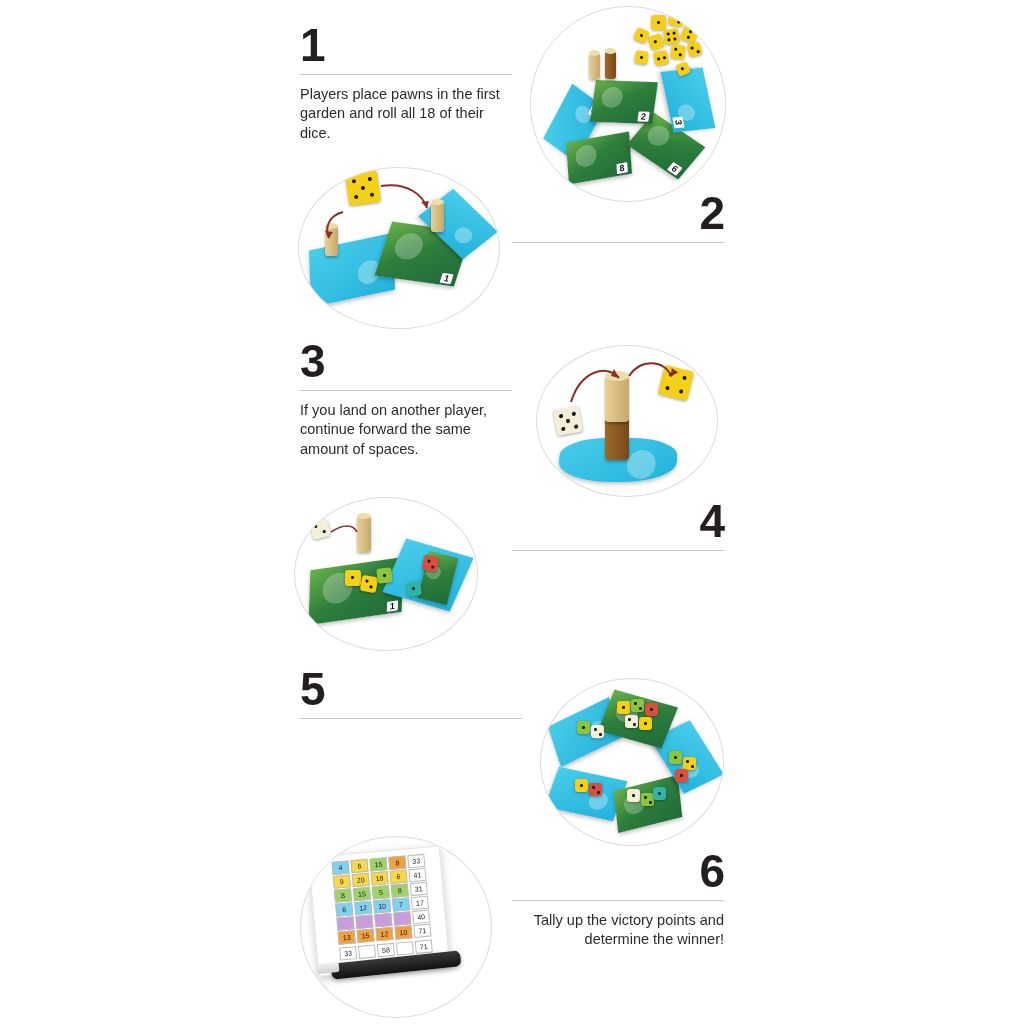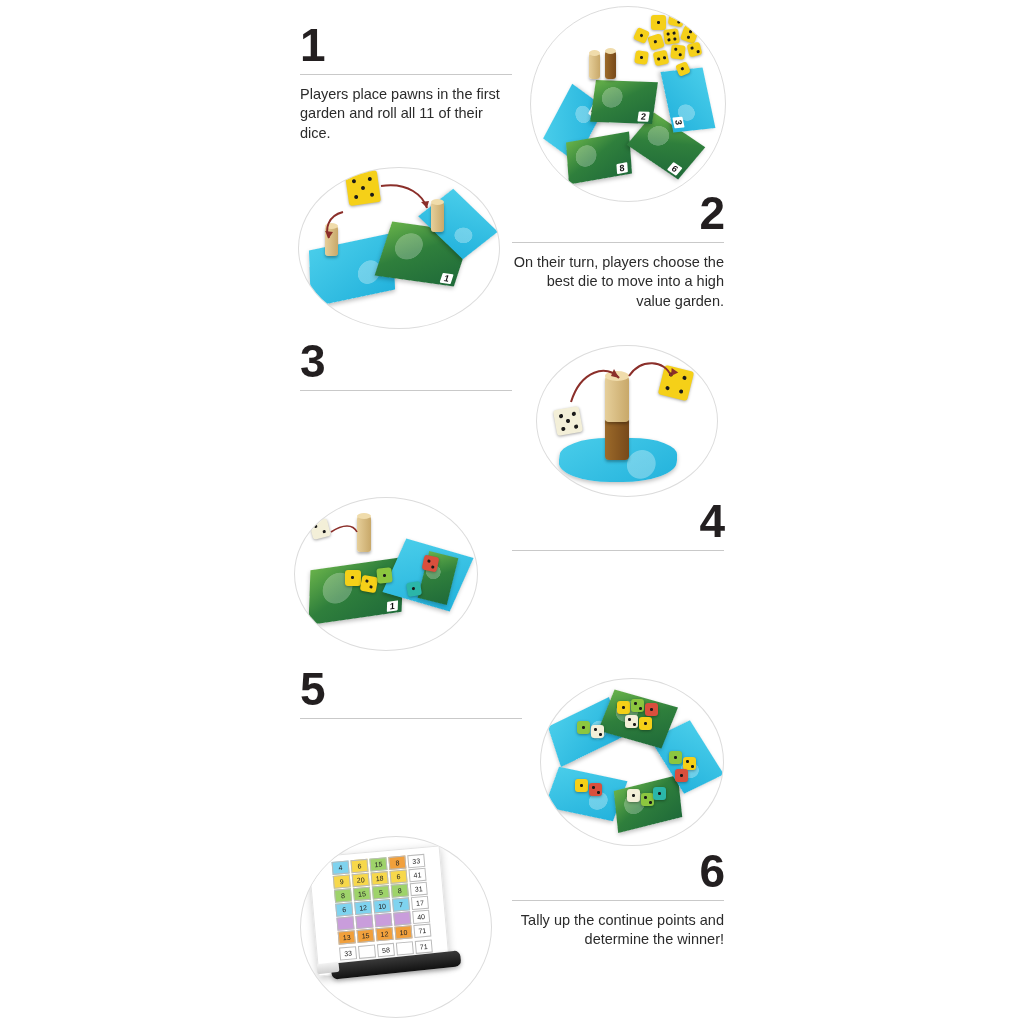--- a/index.html
+++ b/index.html
@@ -161,21 +161,21 @@
   }
 </style>
 </head>
 <body>
 
 <div class="sheet">
 
   <div class="step align-left" style="left:300px; top:24px; width:212px;">
     <div class="step-num">1</div>
     <div class="rule"></div>
-    <div class="step-text">Players place pawns in the first garden and roll all 11 of their dice.</div>
+    <div class="step-text">Players place pawns in the first garden and roll all 18 of their dice.</div>
   </div>
 
   <div class="circle" style="left:530px; top:6px; width:194px; height:194px;">
     <div class="scene">
 
       <div class="tile water" style="left:12px; top:96px; width:62px; height:40px; transform: rotate(-62deg) skewX(-8deg);">
         <div class="tile-num">5</div>
       </div>
       <div class="tile jungle" style="left:36px; top:130px; width:64px; height:42px; transform: rotate(-10deg) skewX(-6deg);">
         <div class="tile-num">8</div>
@@ -237,21 +237,20 @@
       </div>
       <div class="die yellow" style="left:146px; top:56px; width:12px; height:12px; transform:rotate(-22deg);">
         <span class="pip" style="left:4px;top:4px;"></span>
       </div>
     </div>
   </div>
 
   <div class="step align-right" style="left:512px; top:192px; width:212px;">
     <div class="step-num">2</div>
     <div class="rule"></div>
-    <div class="step-text">On their turn, players choose the best die to move into a high value garden.</div>
   </div>
 
   <div class="circle" style="left:298px; top:167px; width:200px; height:160px;">
     <div class="scene">
       <div class="tile water" style="left:10px; top:74px; width:86px; height:56px; transform:rotate(-12deg) skewX(-10deg);">
       </div>
       <div class="tile jungle" style="left:84px; top:58px; width:80px; height:56px; transform:rotate(8deg) skewX(-10deg);">
         <div class="tile-num">1</div>
       </div>
       <div class="tile water" style="left:128px; top:34px; width:62px; height:44px; transform:rotate(44deg) skewX(-8deg);">
@@ -277,20 +276,21 @@
         <path d="M128 40 l-6 -6 l8 -1 z" fill="#8b2f2a"></path>
         <path d="M44 44 C28 48 26 62 30 70" stroke="#8b2f2a" stroke-width="2" fill="none"></path>
         <path d="M30 70 l-4 -7 l8 1 z" fill="#8b2f2a"></path>
       </svg>
     </div>
   </div>
 
   <div class="step align-left" style="left:300px; top:340px; width:212px;">
     <div class="step-num">3</div>
     <div class="rule"></div>
+    <div class="step-text">If you land on another player, continue forward the same amount of spaces.</div>
   </div>
 
   <div class="circle" style="left:536px; top:345px; width:180px; height:150px;">
     <div class="scene">
       <div class="tile water" style="left:22px; top:92px; width:118px; height:44px; border-radius:40% 40% 45% 45%; transform:skewX(-4deg);">
       </div>
 
       <div class="pawn brown" style="left:68px; top:72px; width:24px; height:42px; border-radius:4px;">
       </div>
       <div class="pawn tan" style="left:68px; top:30px; width:24px; height:46px; border-radius:4px;">
@@ -440,21 +440,21 @@
       <div class="die cream" style="left:50px; top:46px; width:13px; height:13px;">
           <span class="pip" style="left:3px;top:3px;"></span>
           <span class="pip" style="left:8px;top:8px;"></span>
         </div>
     </div>
   </div>
 
   <div class="step align-right" style="left:512px; top:850px; width:212px;">
     <div class="step-num">6</div>
     <div class="rule"></div>
-    <div class="step-text">Tally up the continue points and determine the winner!</div>
+    <div class="step-text">Tally up the victory points and determine the winner!</div>
   </div>
 
   <div class="circle" style="left:300px; top:836px; width:190px; height:180px;">
     <div class="scene">
       <div class="sheetpad" style="left:12px; top:14px; width:130px; height:118px; transform:rotate(-5deg);">
         <div class="scorerow" style="left:22px; top:6px;">
           <div class="cell b">4</div>
           <div class="cell y">6</div>
           <div class="cell g">15</div>
           <div class="cell o">8</div>

